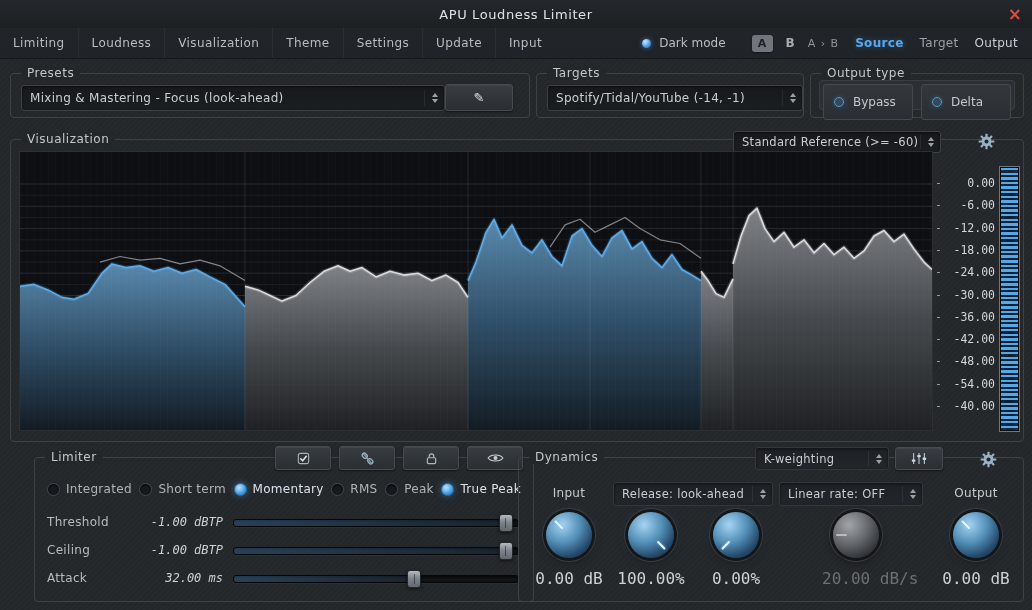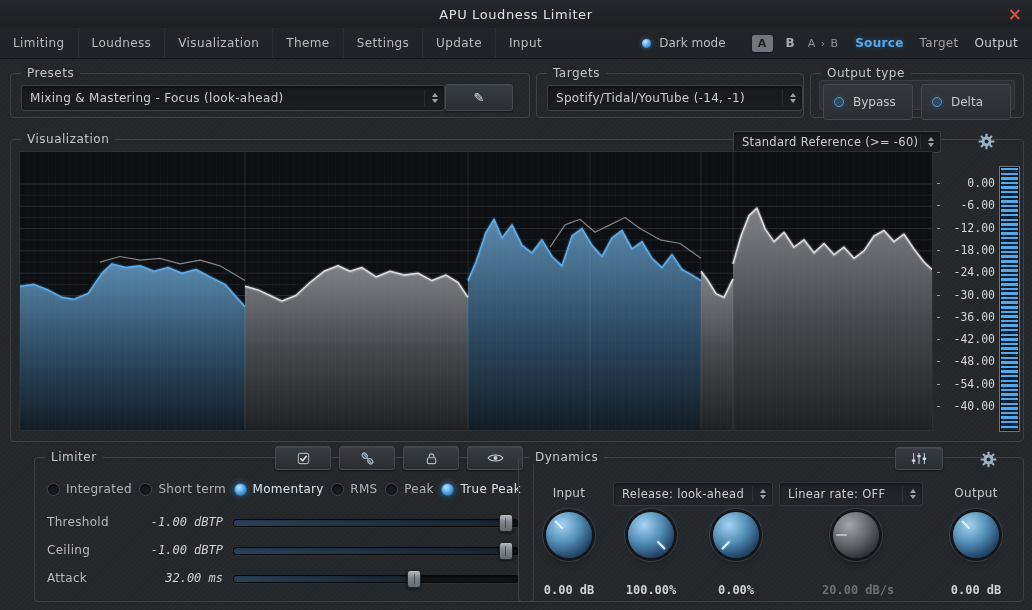--- a/index.html
+++ b/index.html
@@ -90,21 +90,21 @@
   #col-input{left:10px;width:80px;}
   #col-output{left:412px;width:90px;}
   #release-combo{left:94px;width:150px;}
   #linear-combo{left:260px;width:134px;}
   .knob-wrap{position:absolute;top:54px;width:68px;}
   .knob{position:relative;width:46px;height:46px;border-radius:50%;margin:0 auto;background:radial-gradient(circle at 35% 28%,#a6d4f2,#5490b8 40%,#24486a 72%,#122a40);box-shadow:0 0 0 3px #141619,0 0 0 4px #3a3f44,0 3px 8px rgba(0,0,0,.65),0 0 14px rgba(70,150,220,.18);cursor:pointer;}
   .knob.disabled{background:radial-gradient(circle at 35% 28%,#a2a6aa,#66696d 42%,#323539 75%,#1e2022);box-shadow:0 0 0 3px #141619,0 0 0 4px #3a3f44,0 3px 8px rgba(0,0,0,.65);}
   .knob-pointer{position:absolute;inset:0;}
   .knob-pointer::before{content:"";position:absolute;left:50%;top:3px;width:2px;height:11px;margin-left:-1px;background:#eaf4fc;border-radius:1px;box-shadow:0 0 3px rgba(120,190,250,.8);}
   .knob.disabled .knob-pointer::before{background:#b8bcc0;box-shadow:none;}
-  .knob-value{margin-top:25px;text-align:center;font-family:"DejaVu Sans Mono",monospace;font-size:12px;color:#ccd2d6;white-space:nowrap;font-weight:bold;}
+  .knob-value{margin-top:11px;text-align:center;font-family:"DejaVu Sans Mono",monospace;font-size:16px;color:#ccd2d6;white-space:nowrap;}
   .knob-value.disabled{color:#6c7076;}
 </style>
 </head>
 <body>
 
 <div id="window">
 
   <div class="title-bar">
     <div class="window-title">APU Loudness Limiter</div>
     <div class="close-button">×</div>
@@ -392,20 +392,27 @@
               <div class="slider-fill" style="width: 63%;"></div>
             </div>
             <div class="slider-thumb" style="left: calc(63% - 6px);"></div>
           </div>
         </div>
       </div>
   </div>
 
   <div class="group" id="g-dynamics">
     <div class="group-label">Dynamics</div>
+    <div class="combo dyn-combo" id="weighting-combo" style="top:-11px;">
+      <span class="combo-text">K-weighting</span>
+      <span class="stepper">
+          <i class="tri-up"></i>
+          <i class="tri-down"></i>
+        </span>
+    </div>
     <div class="btn" id="filters-btn">
       <svg width="18" height="13" viewBox="0 0 20 14">
         <g stroke="#a9bfd2" stroke-width="1.3">
           <line x1="4" y1="1" x2="4" y2="13"></line>
             <line x1="10" y1="1" x2="10" y2="13"></line>
             <line x1="16" y1="1" x2="16" y2="13"></line>
         </g>
         <g fill="#cdd9e4">
           <rect x="2" y="8" width="4" height="2.6" rx="1"></rect>
           <rect x="8" y="3" width="4" height="2.6" rx="1"></rect>

